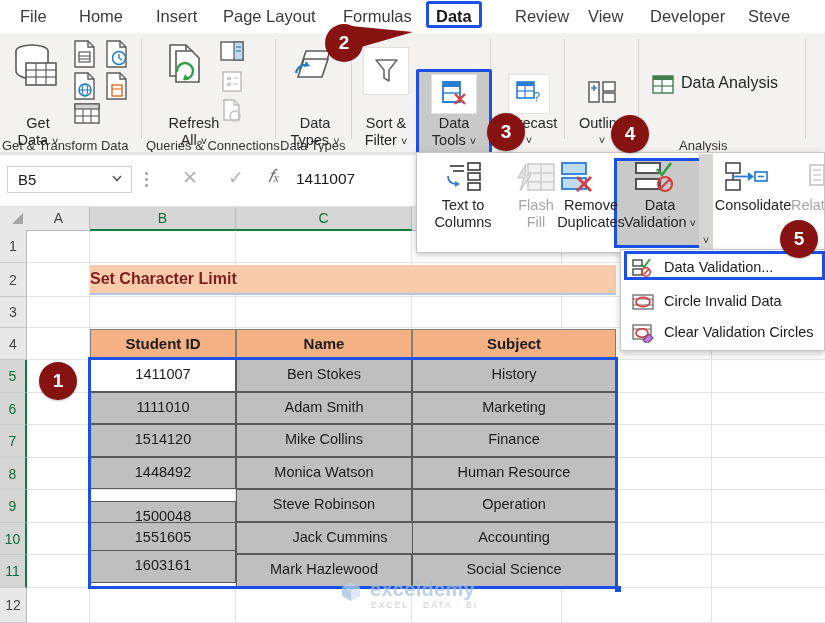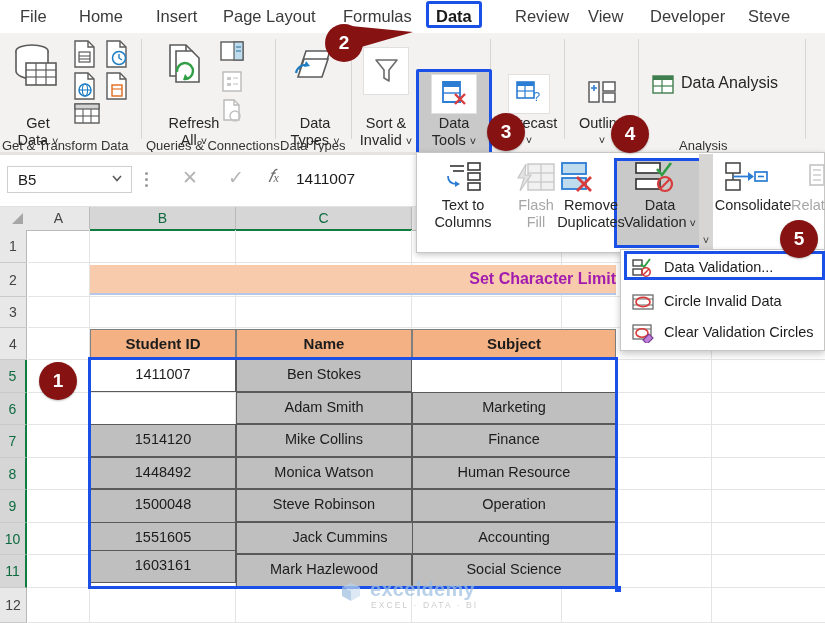--- a/index.html
+++ b/index.html
@@ -108,22 +108,22 @@
   }
   .rowcell.hl{background:#d6d6d6;color:#0e6b3f;border-right:2px solid #107c41;}
 
   .sheetarea{position:absolute;left:28px;top:23px;width:797px;height:393px;overflow:hidden;}
   .gridline-v{position:absolute;top:0;width:1px;background:#e4e4e4;}
   .gridline-h{position:absolute;left:0;width:797px;height:1px;background:#e4e4e4;}
 
   
   .titlecell{
     position:absolute;background:#f8cbad;
-    font-size:16px;font-weight:bold;color:#a21caf;
-    text-align:right;line-height:28px;
+    font-size:16px;font-weight:bold;color:#7f1d1d;
+    text-align:left;line-height:28px;
     border-bottom:2px solid #b4c7e7;box-sizing:border-box;
   }
 
   
   .hcell{
     position:absolute;background:#f4b183;border:1.5px solid #7f7f7f;box-sizing:border-box;
     font-size:15px;font-weight:bold;color:#1c1c1c;text-align:center;line-height:27px;
   }
   .dcell{
     position:absolute;background:#bfbfbf;border:1px solid #5a5a5a;box-sizing:border-box;
@@ -302,21 +302,21 @@
       <div class="cap"><span>Types</span> <span class="chev">˅</span></div>
     </div>
 
     <div style="position:absolute;left:363px;top:14px;width:46px;height:48px;background:#fff;border:1px solid #e2e0de;box-sizing:border-box">
       <svg width="44" height="46" viewBox="0 0 44 46">
         <path d="M12 12 h21 l-8 10 v11 l-5 -3 v-8 Z" fill="#fff" stroke="#6b6b6b" stroke-width="1.6" stroke-linejoin="round"></path>
       </svg>
     </div>
     <div class="bigbtn" style="left:356px;top:82px;width:60px">
       <div class="cap">Sort &amp;</div>
-      <div class="cap"><span>Invalid</span> <span class="chev">˅</span></div>
+      <div class="cap"><span>Filter</span> <span class="chev">˅</span></div>
     </div>
 
     <div class="dt-box"></div>
     <div style="position:absolute;left:431px;top:41px;width:46px;height:40px;background:#fff;border:1px solid #e2e0de;box-sizing:border-box">
       <svg width="44" height="38" viewBox="0 0 44 38">
         <path d="M11 7 h17 v20 h-17 Z" fill="#fff" stroke="#2b7cd3" stroke-width="1.8"></path>
         <rect x="11" y="7" width="17" height="5" fill="#2b7cd3"></rect>
         <line x1="11" y1="18" x2="28" y2="18" stroke="#2b7cd3" stroke-width="1.4"></line>
         <path d="M23 19 l10 10 M33 19 l-10 10" stroke="#d83b3b" stroke-width="2.4"></path>
       </svg>
@@ -439,33 +439,35 @@
       <div class="gridline-h" style="top:392px"></div>
 
       <div class="titlecell" style="left:62px;top:35px;width:526px;height:30px">Set Character Limit</div>
 
       <div class="hcell" style="left:62px;top:99px;width:146px;height:29px">Student ID</div>
       <div class="hcell" style="left:384px;top:99px;width:204px;height:29px">Subject</div>
       <div class="hcell" style="left:208px;top:99px;width:176px;height:29px">Name</div>
 
       <div class="dcell active" style="left:62px;top:129px;width:146px;height:33px">1411007</div>
       <div class="dcell" style="left:208px;top:129px;width:176px;height:33px">Ben Stokes</div>
-
+      <div class="dcell" style="left:384px;top:129px;width:204px;height:33px">History</div>
+
+      <div class="dcell" style="left:62px;top:162px;width:146px;height:32px">1111010</div>
       <div class="dcell" style="left:208px;top:162px;width:176px;height:32px">Adam Smith</div>
       <div class="dcell" style="left:384px;top:162px;width:204px;height:32px">Marketing</div>
 
       <div class="dcell" style="left:62px;top:194px;width:146px;height:33px">1514120</div>
       <div class="dcell" style="left:208px;top:194px;width:176px;height:33px">Mike Collins</div>
       <div class="dcell" style="left:384px;top:194px;width:204px;height:33px">Finance</div>
 
       <div class="dcell" style="left:62px;top:227px;width:146px;height:32px">1448492</div>
       <div class="dcell" style="left:208px;top:227px;width:176px;height:32px">Monica Watson</div>
       <div class="dcell" style="left:384px;top:227px;width:204px;height:32px">Human Resource</div>
 
-      <div class="dcell" style="left:62px;top:259px;width:146px;height:34px">1500048</div>
+      <div class="dcell" style="left:62px;top:271px;width:146px;height:34px">1500048</div>
       <div class="dcell" style="left:208px;top:259px;width:176px;height:33px">Steve Robinson</div>
       <div class="dcell" style="left:384px;top:259px;width:204px;height:33px">Operation</div>
 
       <div class="dcell" style="left:62px;top:292px;width:146px;height:32px">1551605</div>
       <div class="dcell" style="left:208px;top:292px;width:208px;height:32px">Jack Cummins</div>
       <div class="dcell" style="left:384px;top:292px;width:204px;height:32px">Accounting</div>
 
       <div class="dcell" style="left:62px;top:320px;width:146px;height:33px">1603161</div>
       <div class="dcell" style="left:208px;top:324px;width:176px;height:33px">Mark Hazlewood</div>
       <div class="dcell" style="left:384px;top:324px;width:204px;height:33px">Social Science</div>

